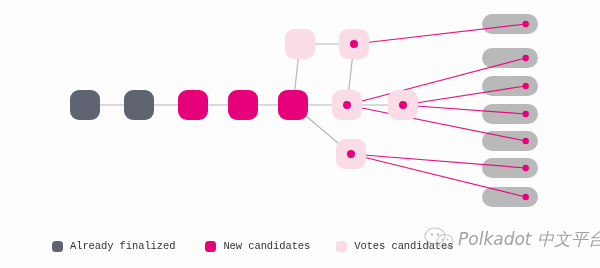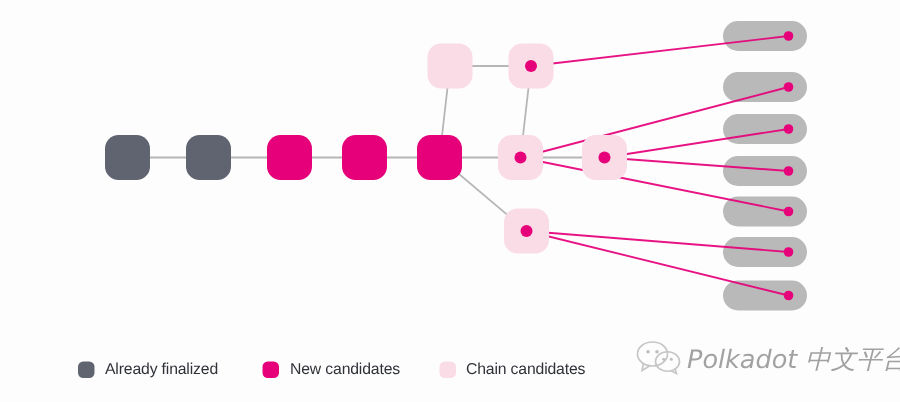--- a/index.html
+++ b/index.html
@@ -38,20 +38,21 @@
     display: flex;
     align-items: center;
     padding-left: 52px;
     box-sizing: border-box;
   }
   .legend-item {
     display: flex;
     align-items: center;
     height: 20px;
     white-space: nowrap;
+    font-family: Liberation Mono, monospace;
   }
   .legend-label {
     font-size: 10.5px;
     color: #2f3238;
     letter-spacing: -0.1px;
     line-height: 1;
   }
   .sw {
     display: inline-block;
     flex: none;
@@ -196,21 +197,21 @@
 
     <div class="legend-item">
       <span class="sw sw-block" style="background: rgb(230, 0, 122);"></span>
       <span class="legend-label">New candidates</span>
     </div>
 
     <span id="gap-2"></span>
 
     <div class="legend-item">
       <span class="sw sw-block" style="background: rgb(250, 220, 230);"></span>
-      <span class="legend-label">Chain candidates</span>
+      <span class="legend-label">Votes candidates</span>
     </div>
 
     <span id="gap-3"></span>
 
 
     <span id="gap-4"></span>
 
 
   </div>
 

